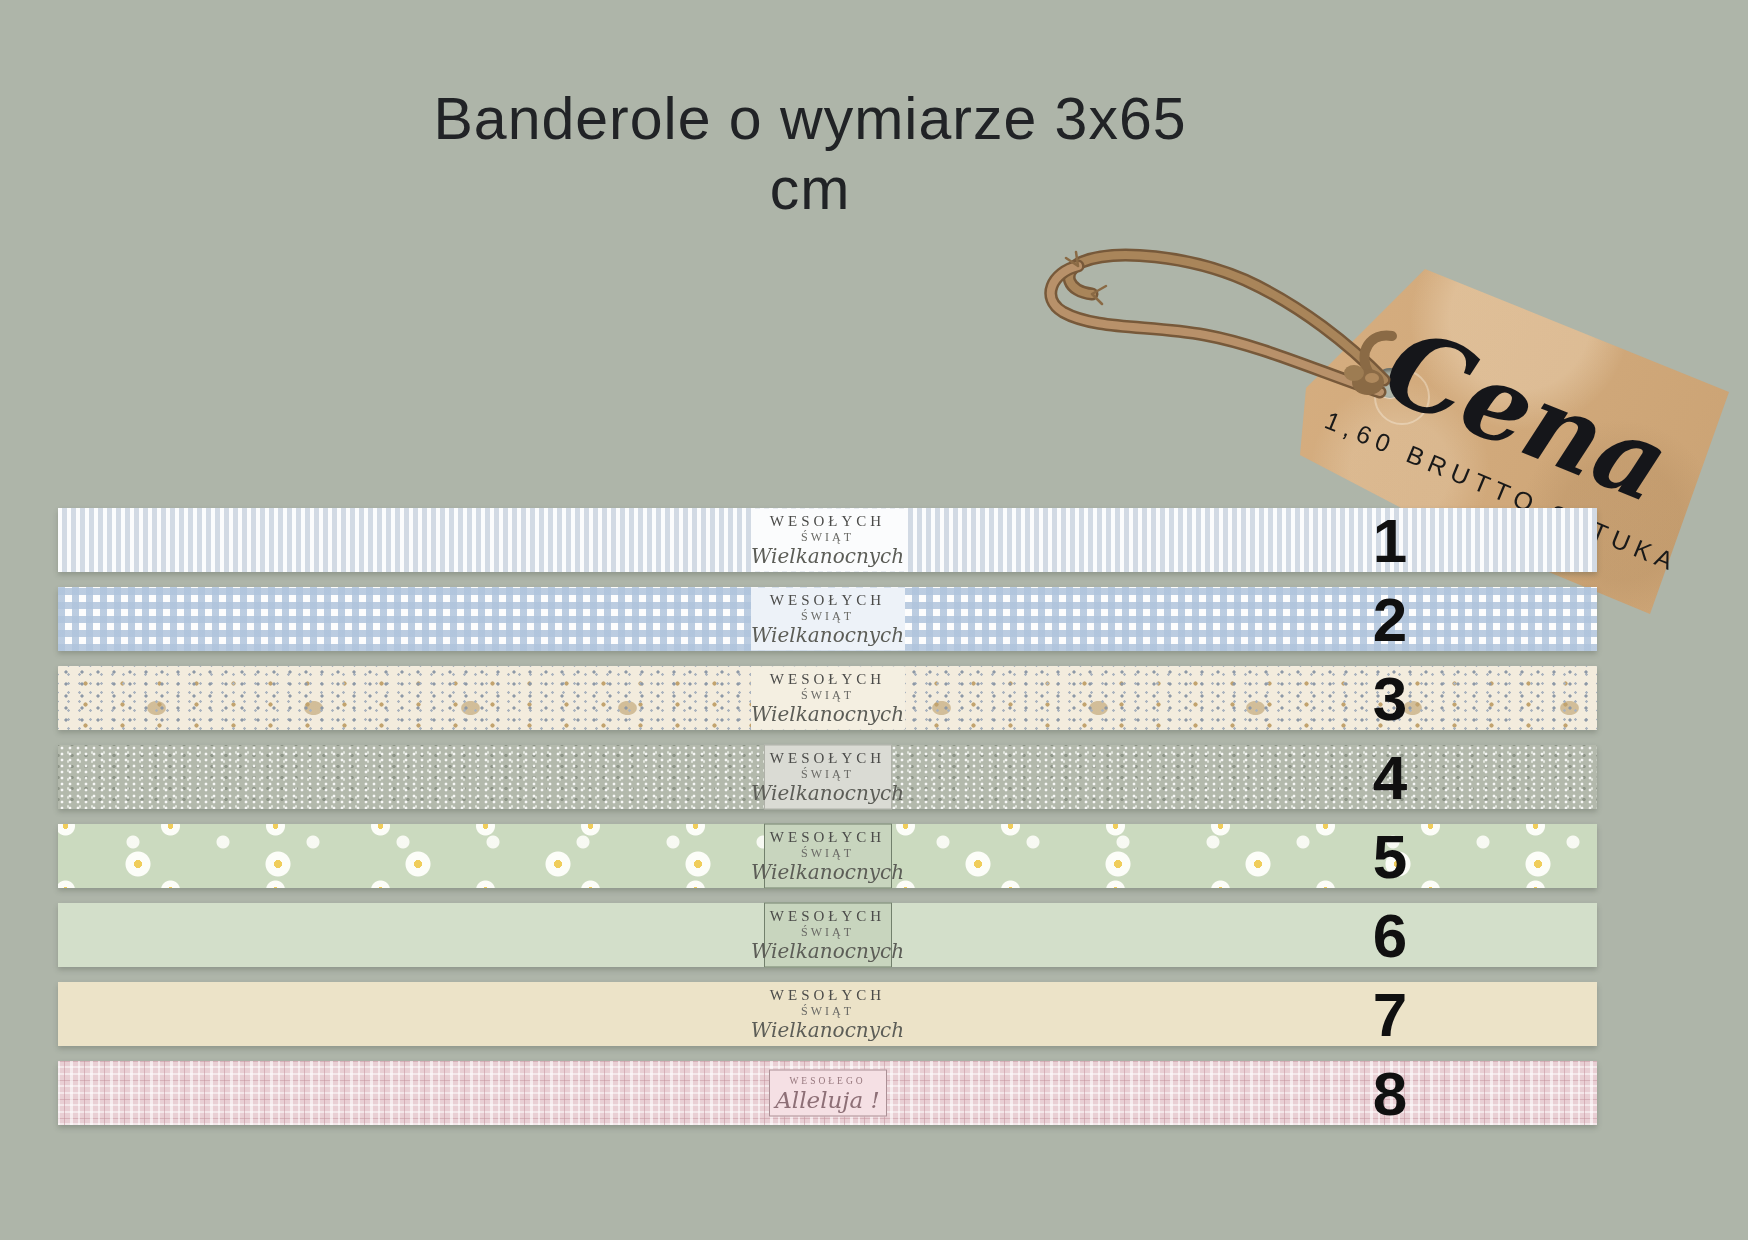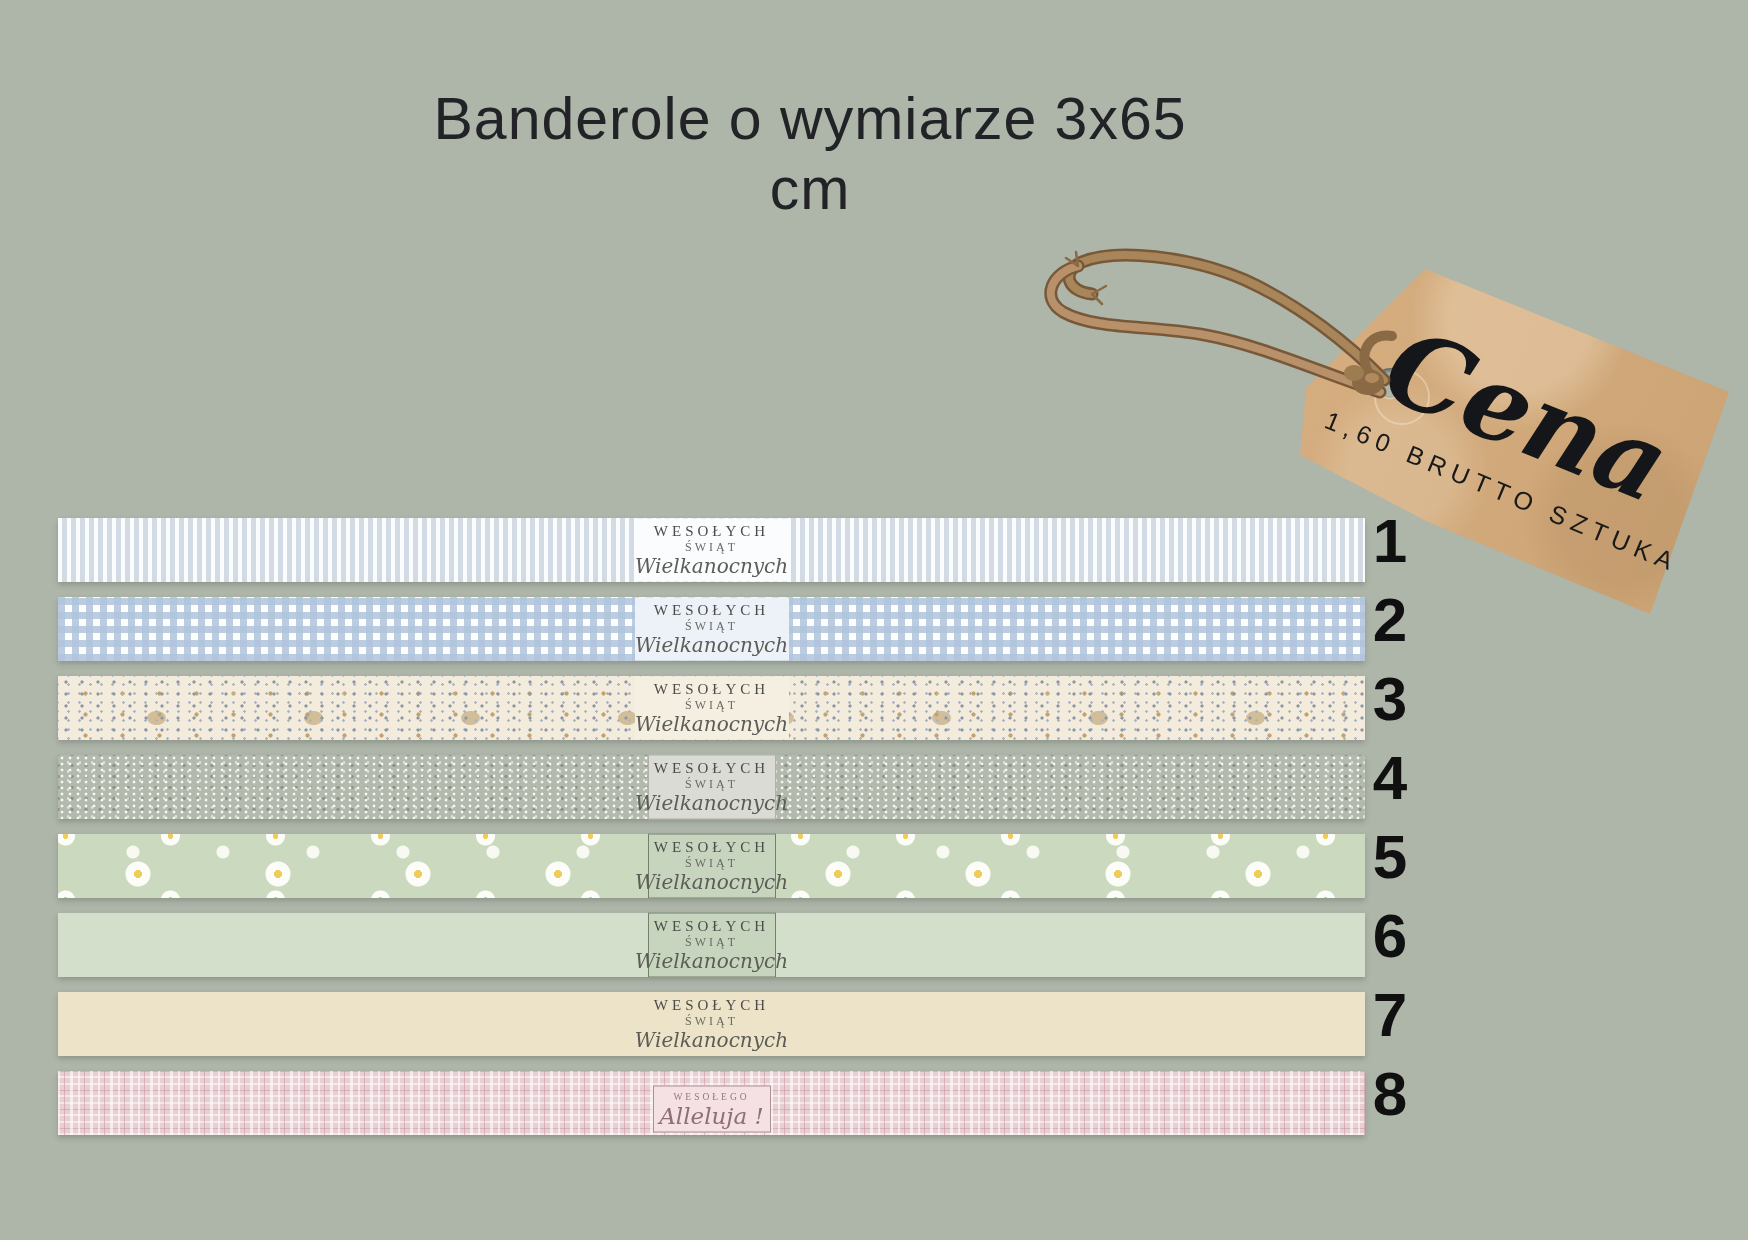--- a/index.html
+++ b/index.html
@@ -26,41 +26,41 @@
   .tag-heading{position:absolute;left:1527px;top:415px;transform:translate(-50%,-50%) rotate(22deg);
      font-family:"DejaVu Serif",serif;font-style:italic;font-weight:700;
      font-size:104px;color:#15161a;white-space:nowrap;}
   .tag-price{position:absolute;left:1502px;top:492px;transform:translate(-50%,-50%) rotate(22.5deg);
      font-size:25px;letter-spacing:6.5px;color:#191919;white-space:nowrap;}
   .twine{position:absolute;left:0;top:0;pointer-events:none;}
 
   
   #strips{position:absolute;left:0;top:0;width:1748px;height:1240px;}
   .strip-row{position:absolute;left:58px;width:1690px;height:64px;}
-  .strip-band{position:absolute;left:0;top:10px;width:1307px;height:64px;
+  .strip-band{position:absolute;left:0;top:0;width:1539px;height:64px;
      box-shadow:0 3px 5px rgba(70,76,66,.28);}
   .strip-number{position:absolute;left:1282px;top:50%;transform:translateY(-50%);
      width:100px;text-align:center;font-size:62px;font-weight:700;color:#101010;}
 
   
   .strip-label{position:absolute;left:50%;top:50%;transform:translate(-50%,-50%);
      width:138px;padding:3px 8px;display:flex;flex-direction:column;align-items:center;
      justify-content:center;text-align:center;background:#fbfcfd;}
   .lbl-line1{font-family:"Liberation Serif",serif;font-size:15px;letter-spacing:4px;color:#4b4b49;line-height:19px;white-space:nowrap;}
   .lbl-line2{font-family:"Liberation Serif",serif;font-size:12px;letter-spacing:3px;color:#6a6a66;line-height:13px;}
   .lbl-line2:empty{display:none;}
   .lbl-line3{font-family:"DejaVu Serif",serif;font-style:italic;font-size:20px;color:#5c5d57;line-height:25px;white-space:nowrap;}
 
   .strip-row:nth-child(2) .strip-label{background:#edf2f8;}
   .strip-row:nth-child(3) .strip-label{background:#f4efe1;}
   .strip-row:nth-child(4) .strip-label{background:#dadbd4;border:1px solid rgba(110,115,105,.4);width:110px;}
   .strip-row:nth-child(5) .strip-label,
   .strip-row:nth-child(6) .strip-label{background:#c8d5be;border:1px solid #72806c;width:110px;}
   .strip-row:nth-child(7) .strip-label{background:transparent;width:160px;}
-  .strip-row:nth-child(8) .strip-label{background:#f5e0e4;border:1px solid #ab9095;width:100px;margin-top:6px;}
+  .strip-row:nth-child(8) .strip-label{background:#f5e0e4;border:1px solid #ab9095;width:100px;}
   .strip-row:nth-child(8) .lbl-line1{font-size:9.5px;letter-spacing:3px;color:#97787e;line-height:14px;}
   .strip-row:nth-child(8) .lbl-line3{font-size:23px;color:#8d6f76;}
 
   
   .pat-stripes-blue{background:repeating-linear-gradient(90deg,#fbfcfd 0 4px,#d2dae4 4px 9px);}
   .pat-gingham-blue{background-color:#fdfdfd;background-image:
      repeating-linear-gradient(90deg,rgba(176,196,220,.85) 0 7px,rgba(255,255,255,0) 7px 14px),
      repeating-linear-gradient(0deg,rgba(176,196,220,.85) 0 7px,rgba(255,255,255,0) 7px 14px);}
   .pat-floral-cream{background-color:#f3ecdd;background-image:
      radial-gradient(circle,#8d98a6 0 1.3px,rgba(0,0,0,0) 1.9px),

